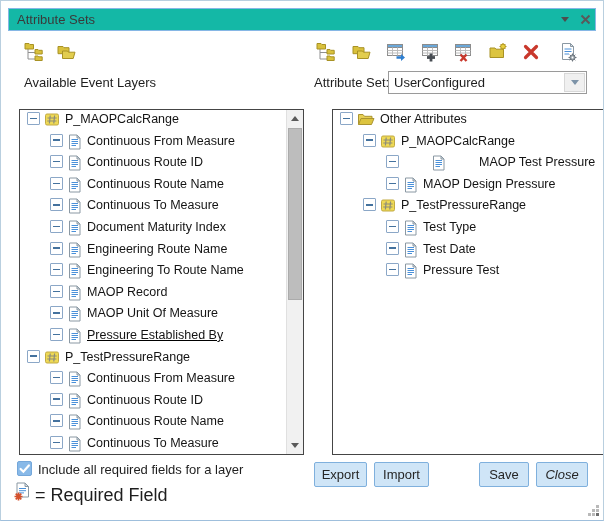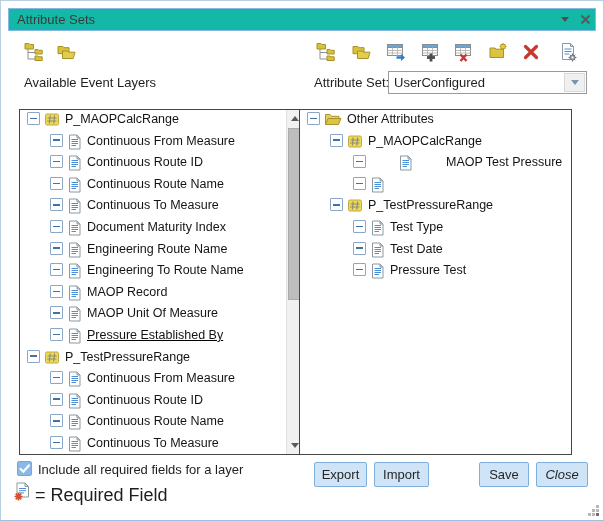--- a/index.html
+++ b/index.html
@@ -27,21 +27,21 @@
            border: 1px solid #9a9a9a; background: #fff; display: flex; align-items: center; }
   .combo-val { flex: 1; font-size: 13px; color: #1e1e1e; padding-left: 5px; }
   .combo-btn { width: 21px; height: 19px; margin-right: 1px; background: #f0f0f0; border: 1px solid #d8d8d8;
                display: flex; align-items: center; justify-content: center; }
   .combo-arrow { width: 0; height: 0; border-left: 4px solid transparent; border-right: 4px solid transparent;
                  border-top: 5px solid #7d93a8; }
 
   
   .panel { position: absolute; top: 108px; background: #fff; border: 1px solid #454545; overflow: hidden; }
   .panel-left { left: 18px; width: 285px; height: 346px; }
-  .panel-right { left: 298px; width: 273px; height: 346px; }
+  .panel-right { left: 331px; width: 273px; height: 346px; }
   .treebody { position: absolute; inset: 0; padding-top: 2px; }
   .panel-left .treebody { right: 17px; }
 
   .trow { height: 21.6px; display: flex; white-space: nowrap; }
   .expander { width: 13px; height: 13px; border: 1px solid #8ba7c7; background: #fff; border-radius: 1px;
               display: inline-flex; align-items: center; justify-content: center; flex: 0 0 13px; }
   .minus { width: 7px; height: 1.5px; background: #44729e; display: block; }
   .ticon { display: inline-flex; margin: 0 5px 0 4px; flex: 0 0 auto; }
   .tlabel { font-size: 12.5px; color: #141414; }
 
@@ -484,20 +484,21 @@
           </span>
           <span class="ticon">
             <svg width="15" height="16" viewBox="0 0 15 16">
               <path d="M2.5,1 h7.5 l3,3 V15 H2.5 z" fill="#fff" stroke="#8a98a3"></path>
               <path d="M10,1 l3,3 h-3 z" fill="#d7dee4" stroke="#8a98a3"></path>
               <g stroke="#4a90d9">
                 <path d="M4.5,5.5 h6.5 M4.5,7.5 h6.5 M4.5,9.5 h6.5 M4.5,11.5 h4.5"></path>
               </g>
             </svg>
           </span>
+          <span class="tlabel">MAOP Design Pressure</span>
         </div>
         <div class="trow" style="padding-left: 30px;">
           <span class="expander">
             <span class="minus"></span>
           </span>
           <span class="ticon">
             <svg width="16" height="15" viewBox="0 0 16 15">
               <rect x="1.5" y="2" width="13" height="11" rx="1.5" fill="#eed955" stroke="#c2aa43"></rect>
               <g stroke="#8c8c7a" stroke-width="1.2" fill="none">
                 <path d="M6.2,3.5 L5.4,11.5 M10.6,3.5 L9.8,11.5 M3.5,6 H12.7 M3.2,9 H12.4"></path>

